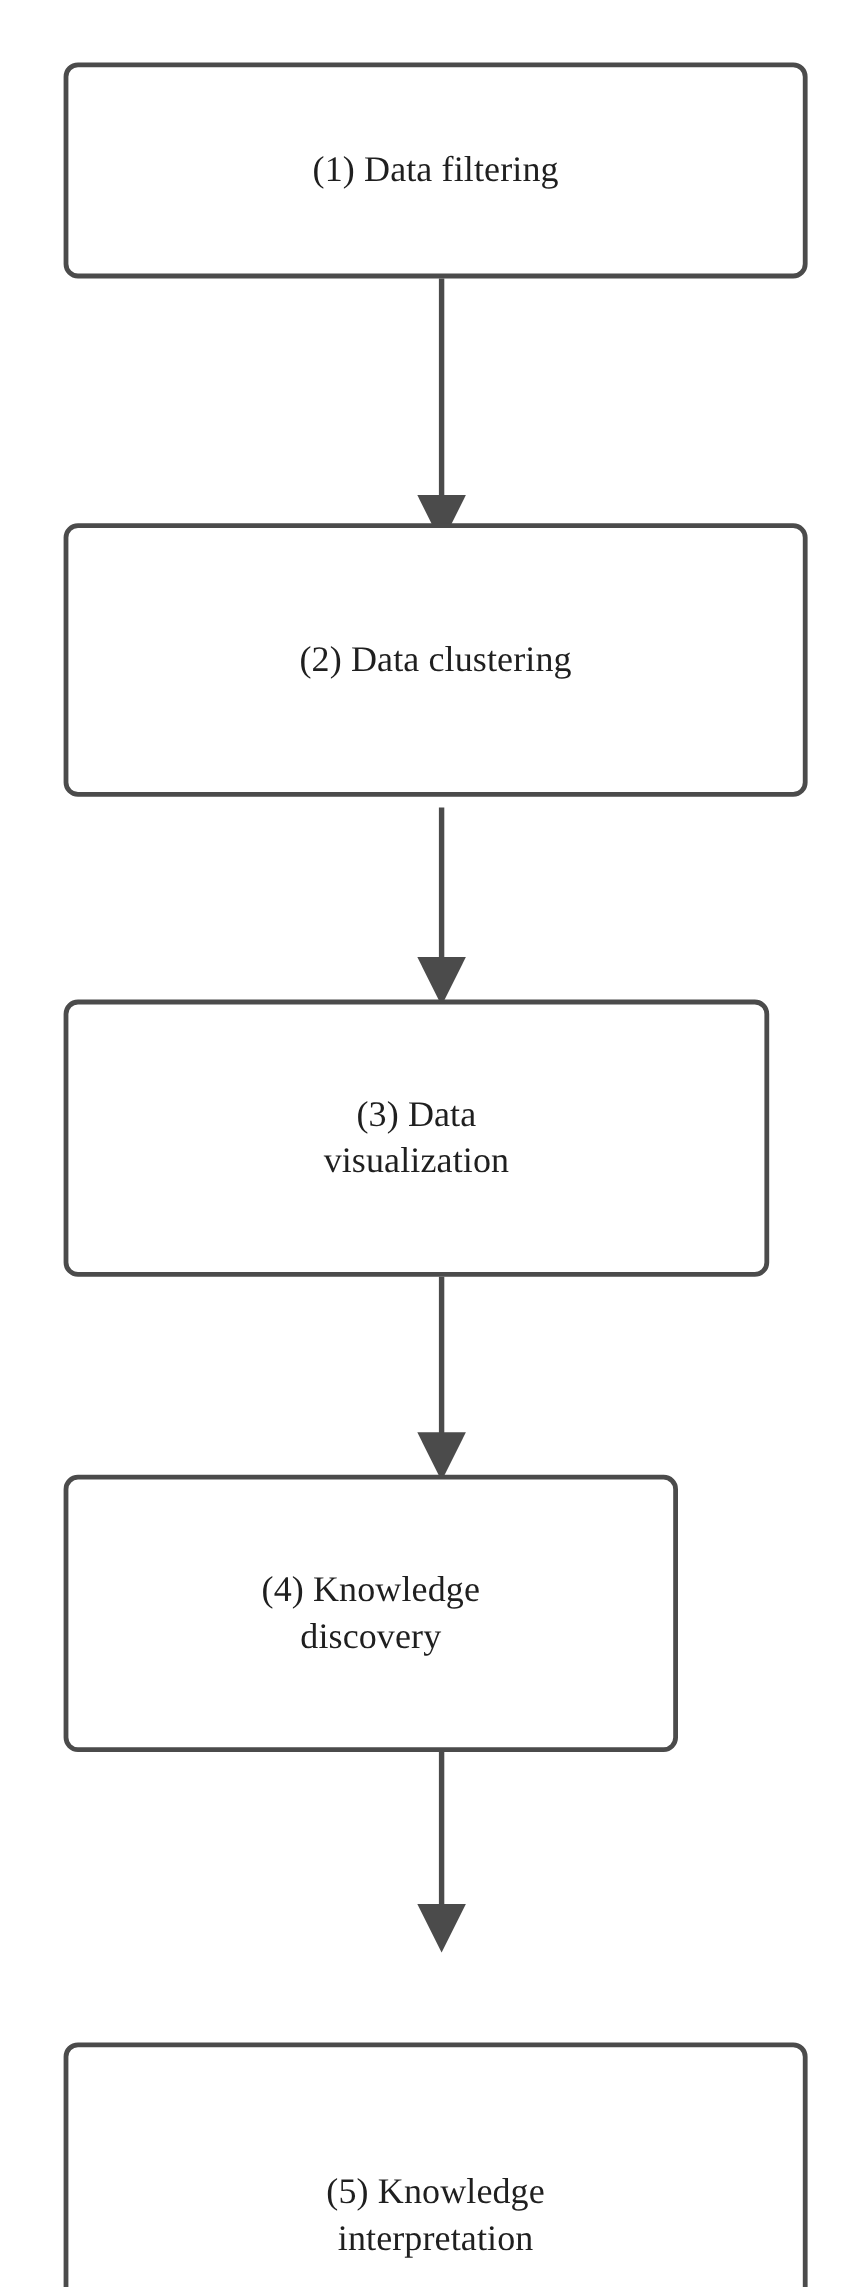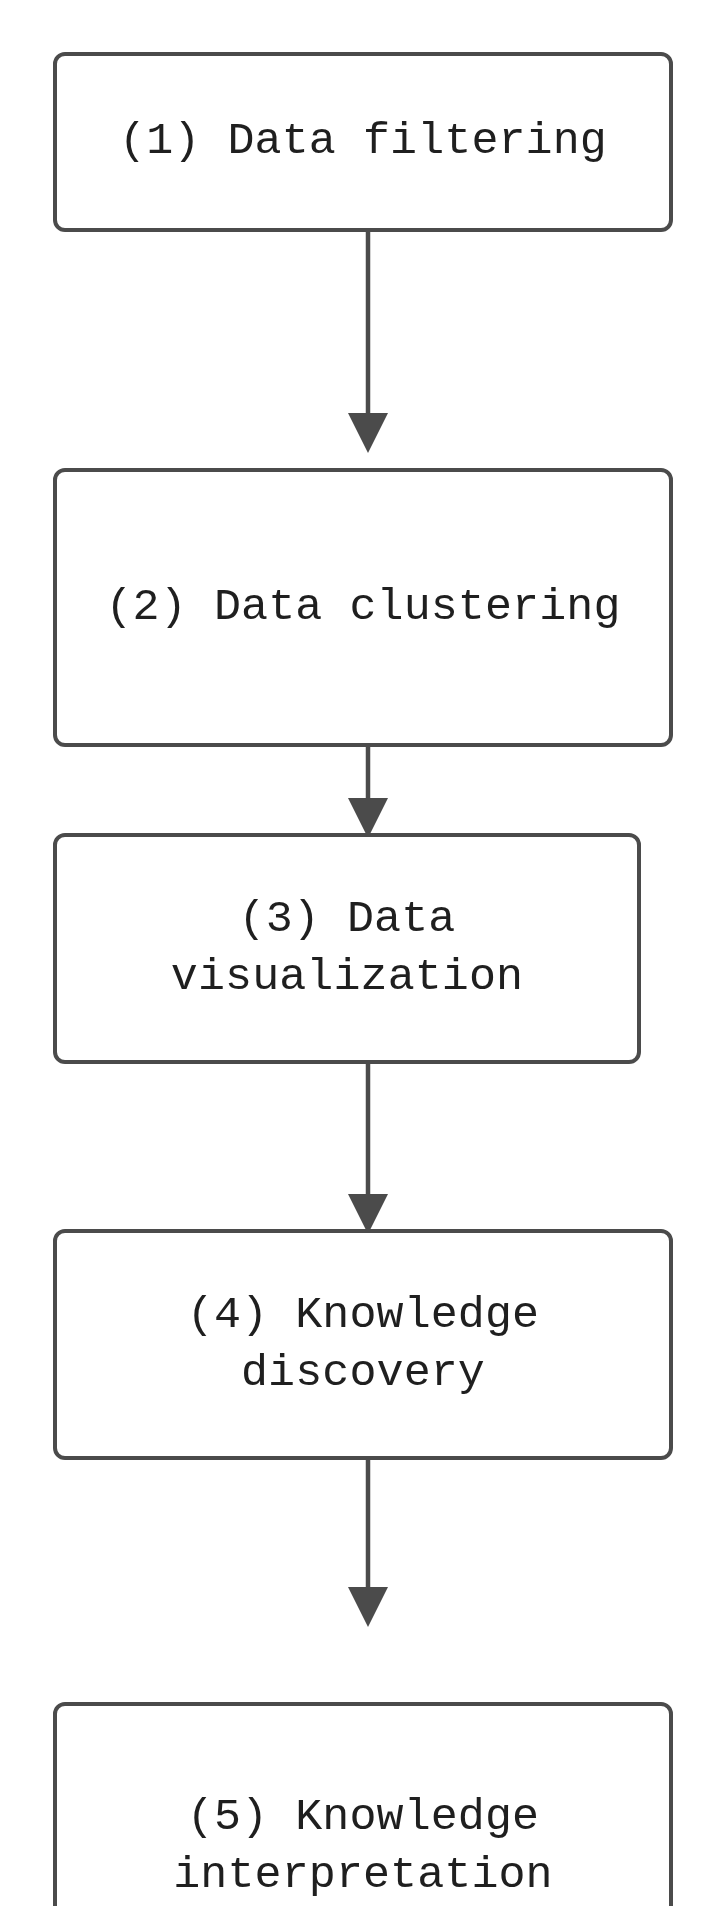--- a/index.html
+++ b/index.html
@@ -23,22 +23,22 @@
     box-sizing: border-box;
     background: #ffffff;
     border: 4px solid #4b4b4b;
     border-radius: 12px;
     display: flex;
     align-items: center;
     justify-content: center;
     text-align: center;
   }
   .node-label {
-    font-family: Liberation Mono, monospace;
-    font-size: 45px;
+    font-family: Liberation Serif, serif;
+    font-size: 30px;
     line-height: 1.28;
     color: #1f1f1f;
     font-weight: 400;
     letter-spacing: 0.1px;
     white-space: pre-line;
     padding: 0 14px;
   }
   .edge-svg {
     position: absolute;
     left: 0;
@@ -70,30 +70,30 @@
     </g>
     <g>
       <line x1="368" y1="1460" x2="368" y2="1592" stroke="#4b4b4b" stroke-width="4.5" marker-end="url(#arrowhead)"></line>
     </g>
   </svg>
 
   <div class="node-box" style="left:53px; top:52px; width:620px; height:180px;">
     <span class="node-label">(1) Data filtering</span>
   </div>
 
-  <div class="node-box" style="left:53px; top:468px; width:620px; height:279px;">
+  <div class="node-box" style="left:53px; top:436px; width:620px; height:228px;">
     <span class="node-label">(2) Data clustering</span>
   </div>
 
   <div class="node-box" style="left:53px; top:833px; width:588px; height:231px;">
     <span class="node-label">(3) Data
 visualization</span>
   </div>
 
-  <div class="node-box" style="left:53px; top:1229px; width:620px; height:231px;text-align:center;">
+  <div class="node-box" style="left:53px; top:1229px; width:512px; height:231px;text-align:center;">
     <span class="node-label">(4) Knowledge
 discovery</span>
   </div>
 
   <div class="node-box" style="left:53px; top:1702px; width:620px; height:289px;">
     <span class="node-label">(5) Knowledge
 interpretation</span>
   </div>
 
 </div>

